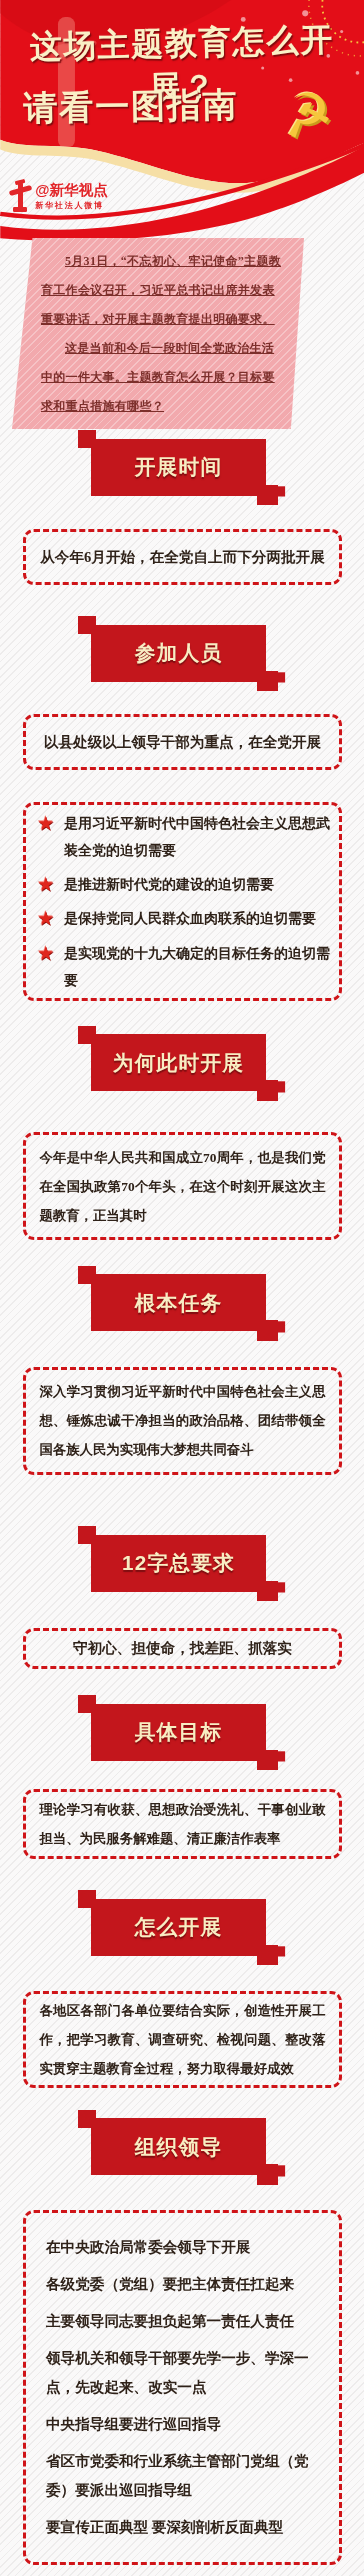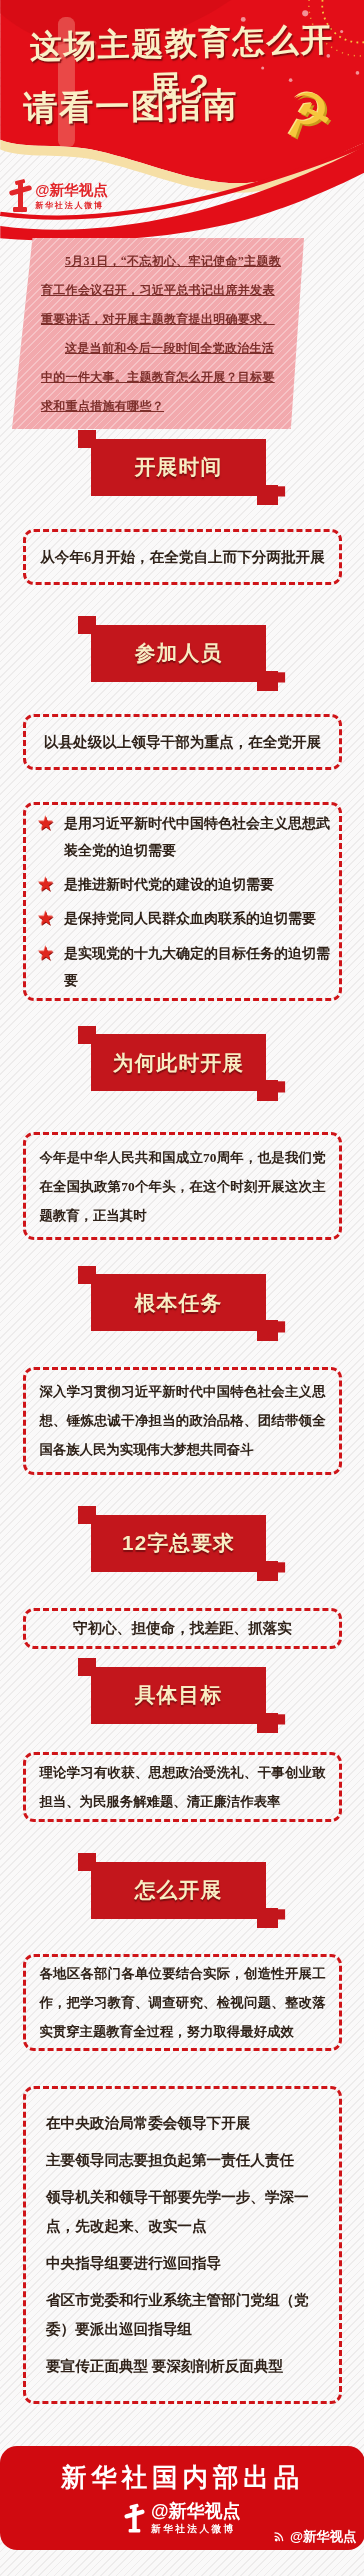--- a/index.html
+++ b/index.html
@@ -282,43 +282,47 @@
     <p>今年是中华人民共和国成立70周年，也是我们党在全国执政第70个年头，在这个时刻开展这次主题教育，正当其时</p>
   </div>
 
   <div class="banner" style="margin-top:34px">
     <span class="banner-label">根本任务</span>
   </div>
   <div class="dashed box-para" style="margin-top:36px">
     <p>深入学习贯彻习近平新时代中国特色社会主义思想、锤炼忠诚干净担当的政治品格、团结带领全国各族人民为实现伟大梦想共同奋斗</p>
   </div>
 
-  <div class="banner" style="margin-top:40px">
+  <div class="banner" style="margin-top:60px">
     <span class="banner-label">12字总要求</span>
   </div>
   <div class="dashed box-single" style="margin-top:36px;height:41px;line-height:35px;">
     <p class="ln">守初心、担使命，找差距、抓落实</p>
   </div>
 
-  <div class="banner" style="margin-top:18px">
+  <div class="banner" style="margin-top:35px">
     <span class="banner-label">具体目标</span>
   </div>
   <div class="dashed box-para" style="margin-top:28px;padding-top:3px;padding-bottom:3px;">
     <p>理论学习有收获、思想政治受洗礼、干事创业敢担当、为民服务解难题、清正廉洁作表率</p>
   </div>
 
   <div class="banner" style="margin-top:40px">
     <span class="banner-label">怎么开展</span>
   </div>
   <div class="dashed box-para" style="margin-top:35px;padding-top:2.4px;padding-bottom:2.4px;">
     <p>各地区各部门各单位要结合实际，创造性开展工作，把学习教育、调查研究、检视问题、整改落实贯穿主题教育全过程，努力取得最好成效</p>
   </div>
 
+  <div class="banner" style="margin-top:30px">
+    <span class="banner-label">组织领导</span>
+  </div>
   <div class="dashed box-list" style="margin-top:35px">
     <p>在中央政治局常委会领导下开展</p>
+    <p>各级党委（党组）要把主体责任扛起来</p>
     <p>主要领导同志要担负起第一责任人责任</p>
     <p>领导机关和领导干部要先学一步、学深一点，先改起来、改实一点</p>
     <p>中央指导组要进行巡回指导</p>
     <p>省区市党委和行业系统主管部门党组（党委）要派出巡回指导组</p>
     <p>要宣传正面典型 要深刻剖析反面典型</p>
   </div>
 
   <div class="footer">
     <div class="footer-title">新华社国内部出品</div>
     <div class="footer-brand">

